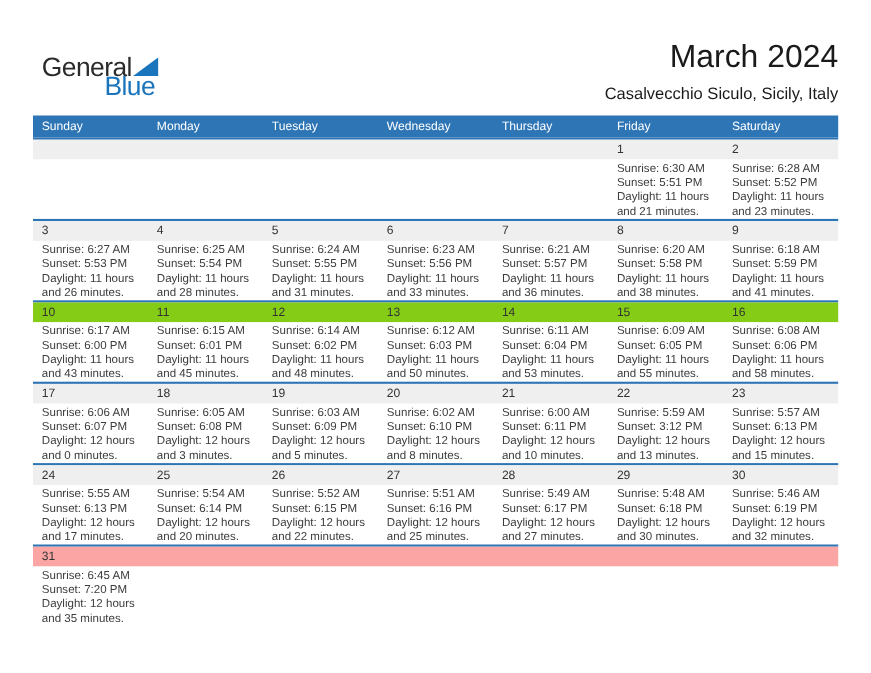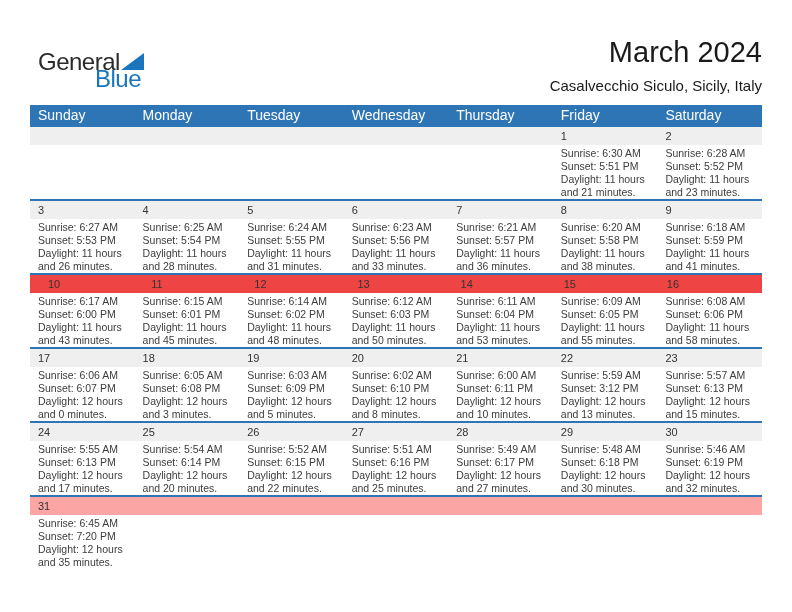--- a/index.html
+++ b/index.html
@@ -73,21 +73,21 @@
   .weekday-row {
     display: flex;
     height: 20px;
     align-items: center;
   }
   .weekday-cell {
     flex: 0 0 14.2857%;
     box-sizing: border-box;
     padding-left: 8px;
     color: #ffffff;
-    font-size: 14px;
+    font-size: 11px;
   }
   .week-row {
     border-top: 2px solid #2e75b6;
   }
   .day-strip {
     display: flex;
     height: 18px;
     background: #efefef;
   }
   .strip-cell {
@@ -222,21 +222,21 @@
             </div>
             <div class="body-cell">
               <div class="">Sunrise: 6:18 AM</div>
               <div class="">Sunset: 5:59 PM</div>
               <div class="">Daylight: 11 hours</div>
               <div class="">and 41 minutes.</div>
             </div>
           </div>
         </div>
         <div class="week-row" style="border-top-color: rgb(46, 117, 182);">
-          <div class="day-strip" style="background: #ef4444; padding-left: 10px;">
+          <div class="day-strip" style="background: #84cc16;">
             <div class="strip-cell">10</div>
             <div class="strip-cell">11</div>
             <div class="strip-cell">12</div>
             <div class="strip-cell">13</div>
             <div class="strip-cell">14</div>
             <div class="strip-cell">15</div>
             <div class="strip-cell">16</div>
           </div>
           <div class="week-body">
             <div class="body-cell">

